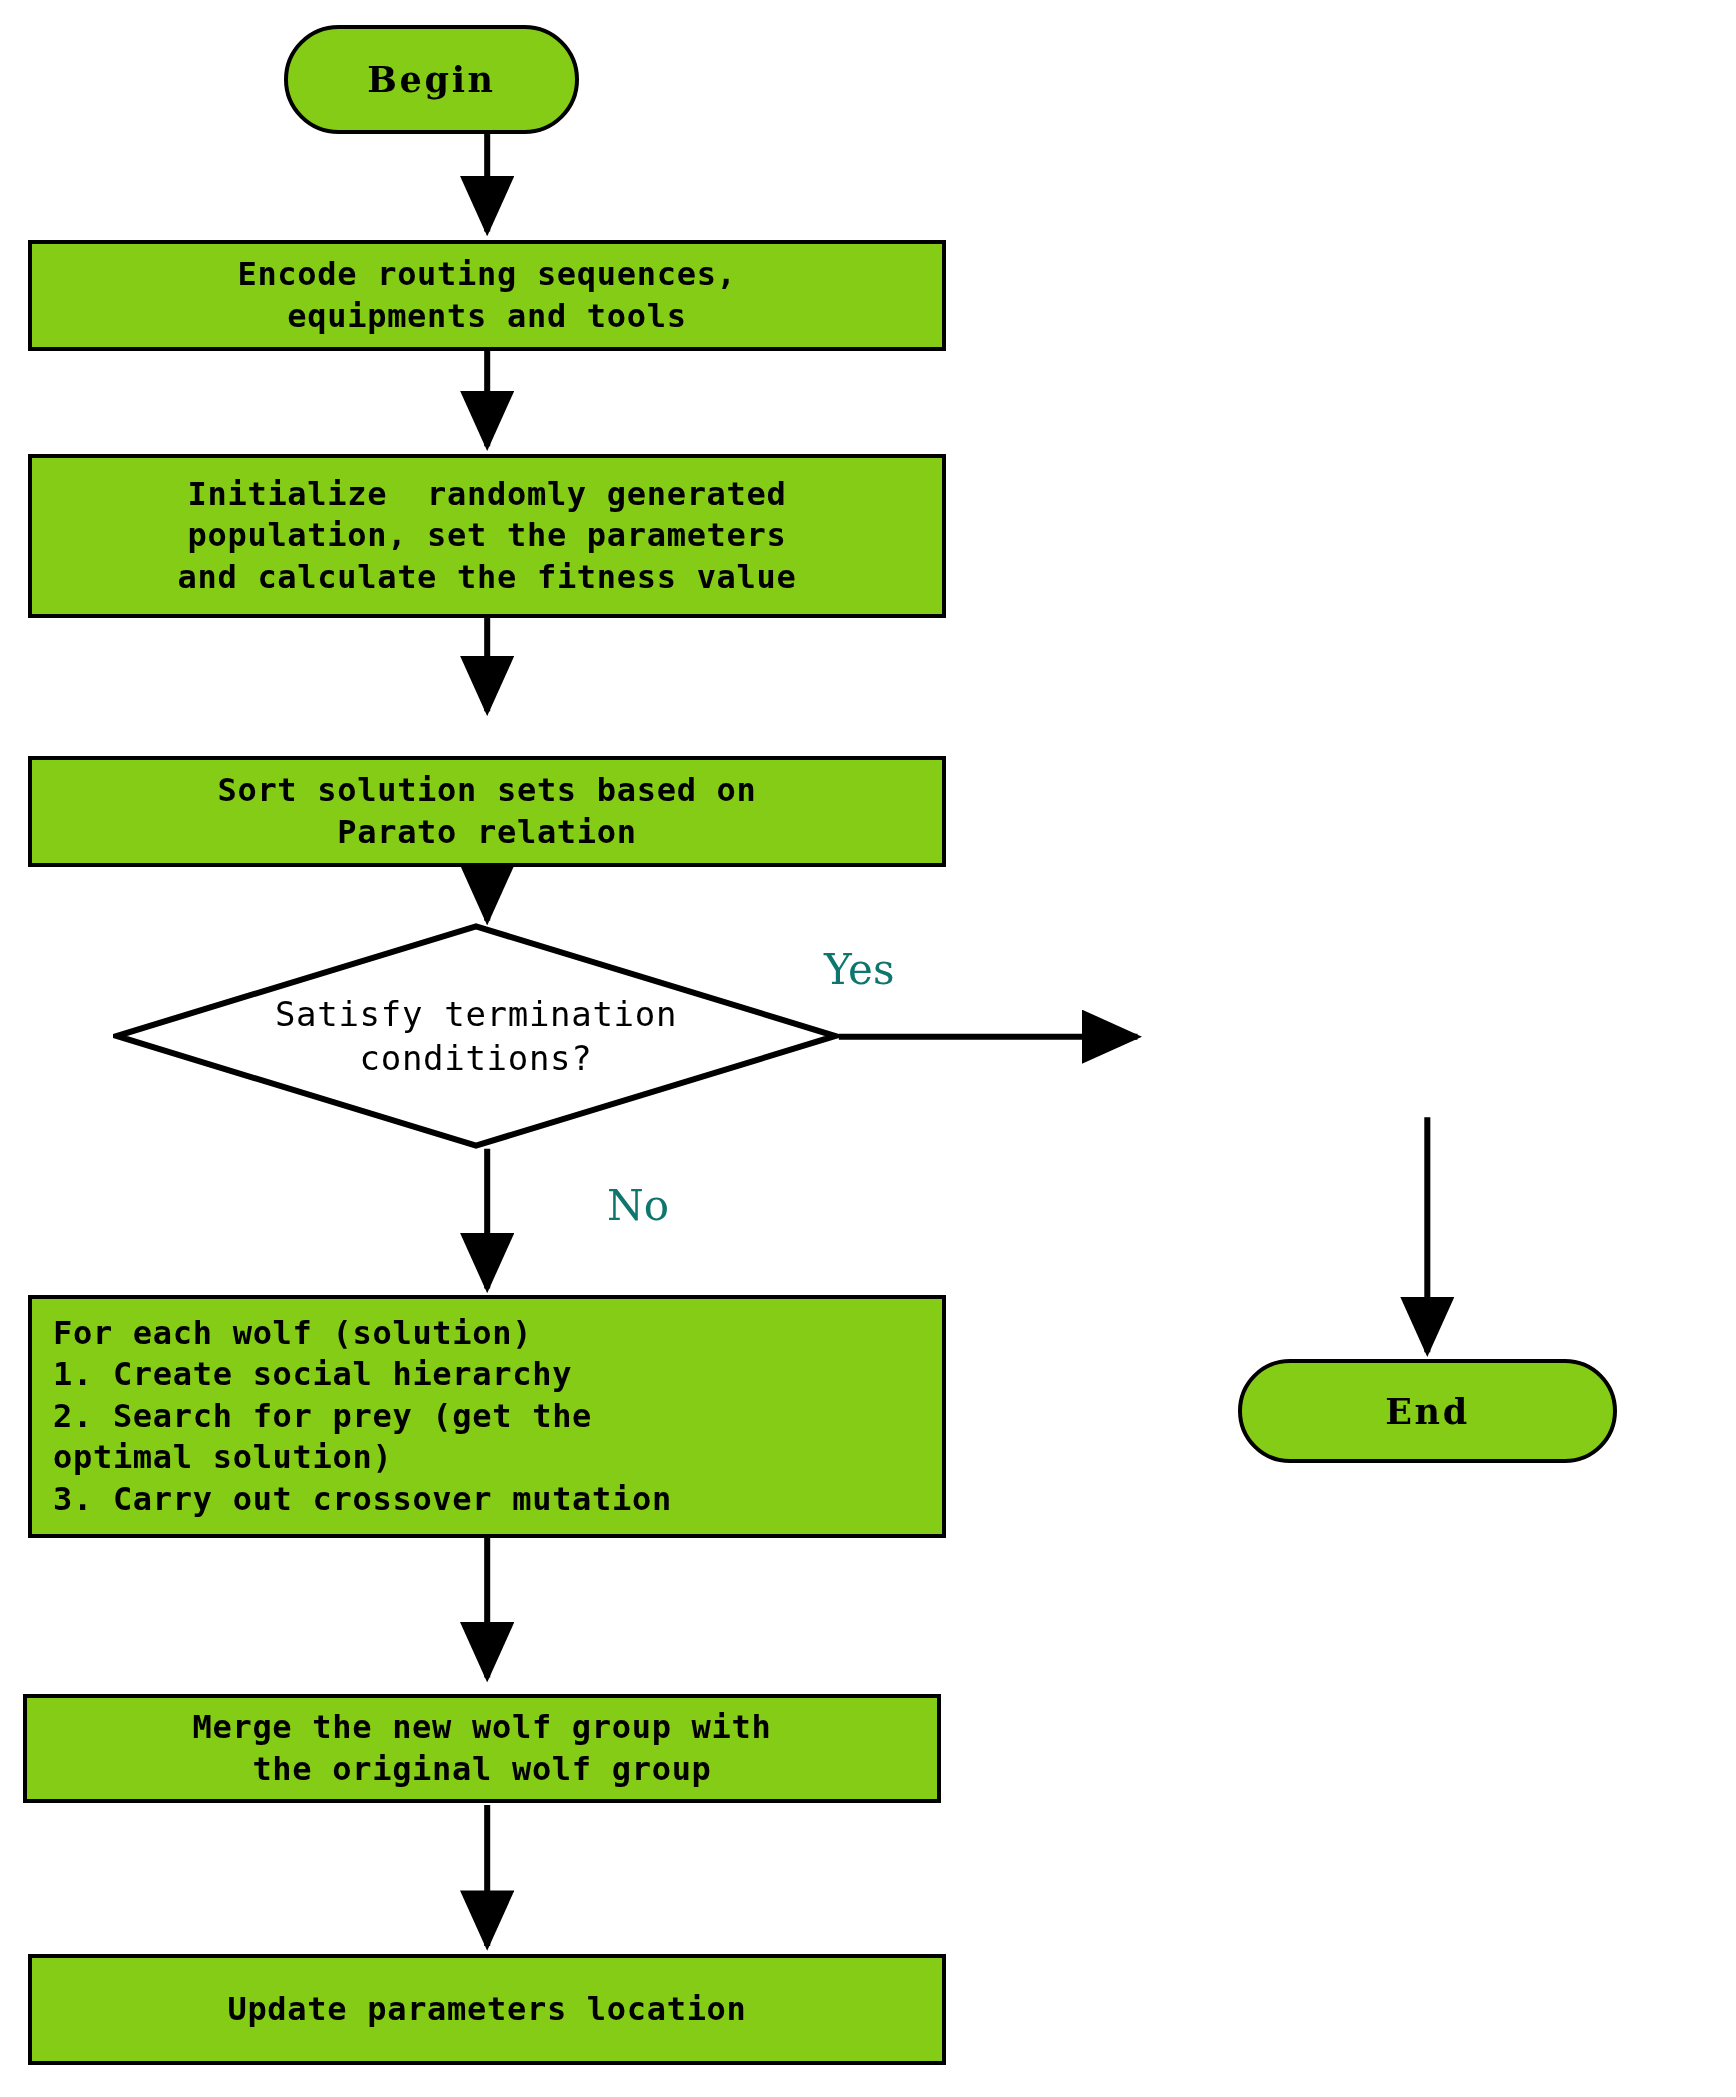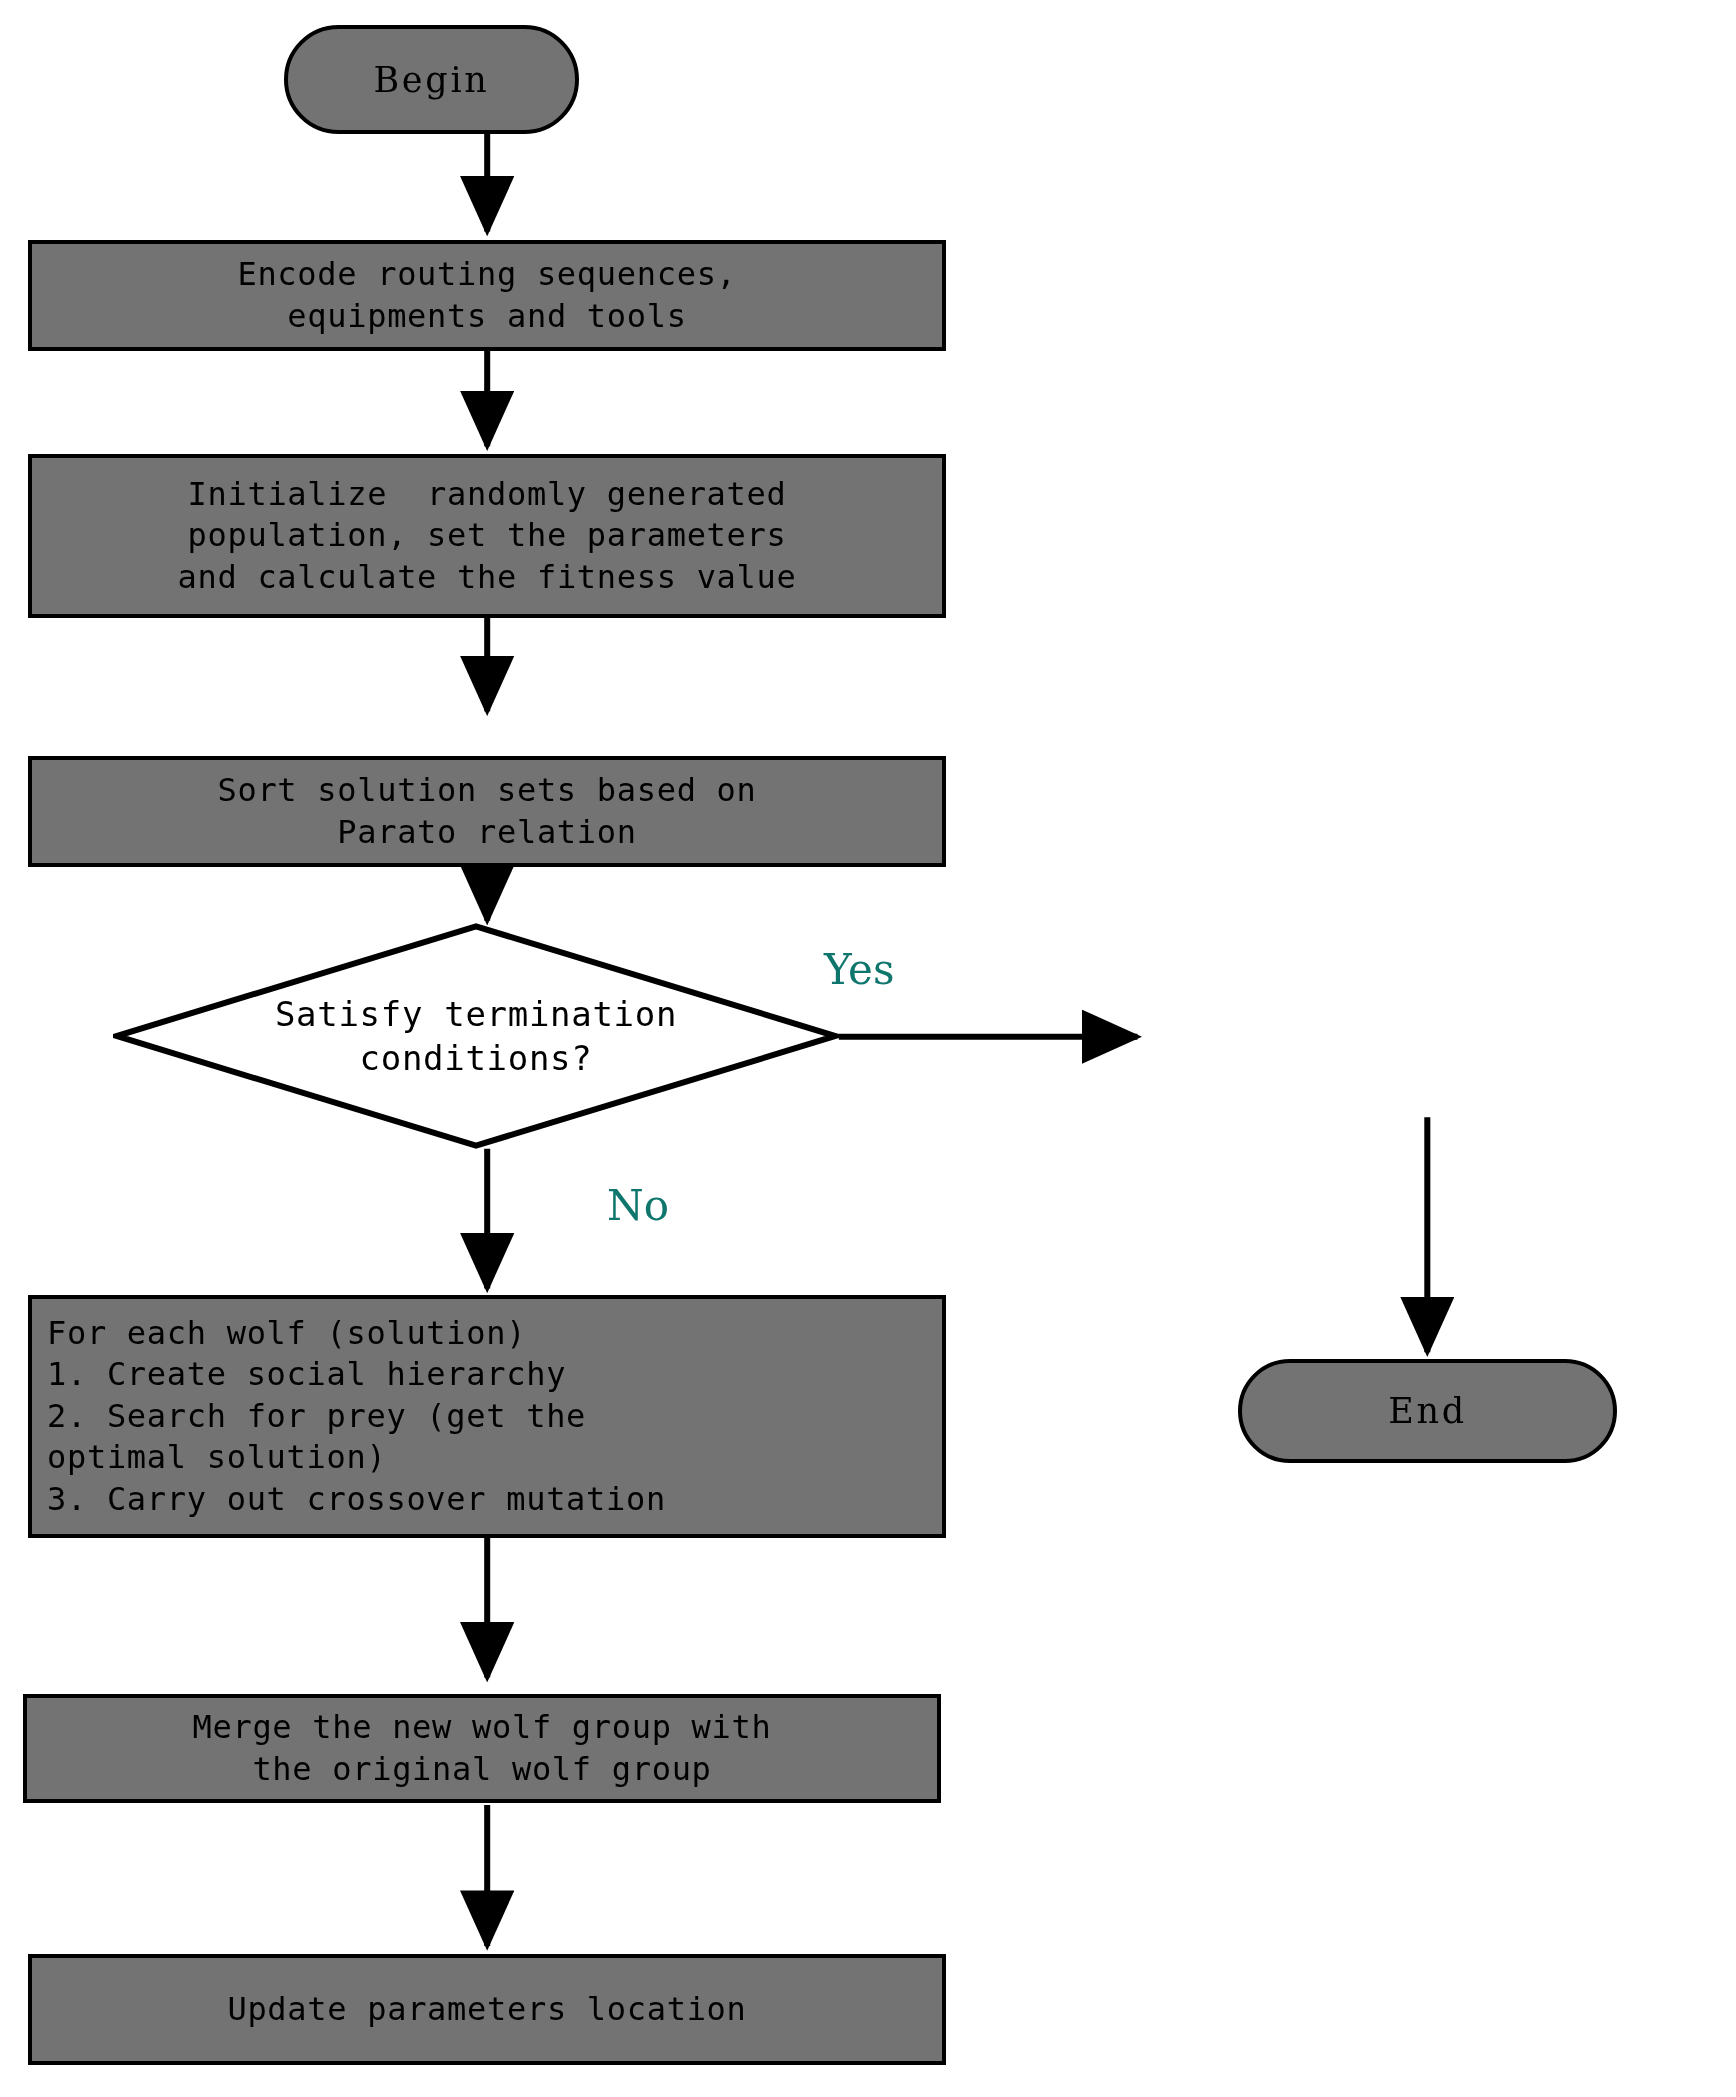--- a/index.html
+++ b/index.html
@@ -22,24 +22,25 @@
     top: 0;
     width: 1736px;
     height: 2097px;
     pointer-events: none;
   }
 
   
   .node {
     position: absolute;
     box-sizing: border-box;
-    background: #737373;
+    background: #84cc16;
     display: flex;
     align-items: center;
     justify-content: center;
+    font-weight: bold;
   }
   .process {
     border: 4px solid #000000;
   }
   .terminator {
     border: 4px solid #000000;
     border-radius: 6711px;
   }
 
   
@@ -48,21 +49,21 @@
     font-size: 32px;
     line-height: 1.30;
     color: #000000;
     text-align: center;
     white-space: pre;
     letter-spacing: 0.7px;
   }
   .ptext.left {
     text-align: left;
     width: 100%;
-    padding-left: 15px;
+    padding-left: 21px;
     box-sizing: border-box;
   }
   .termtext {
     font-family: "DejaVu Serif", "Liberation Serif", serif;
     font-size: 35px;
     color: #000000;
     letter-spacing: 2.7px;
     white-space: pre;
   }
   .edgelabel {

